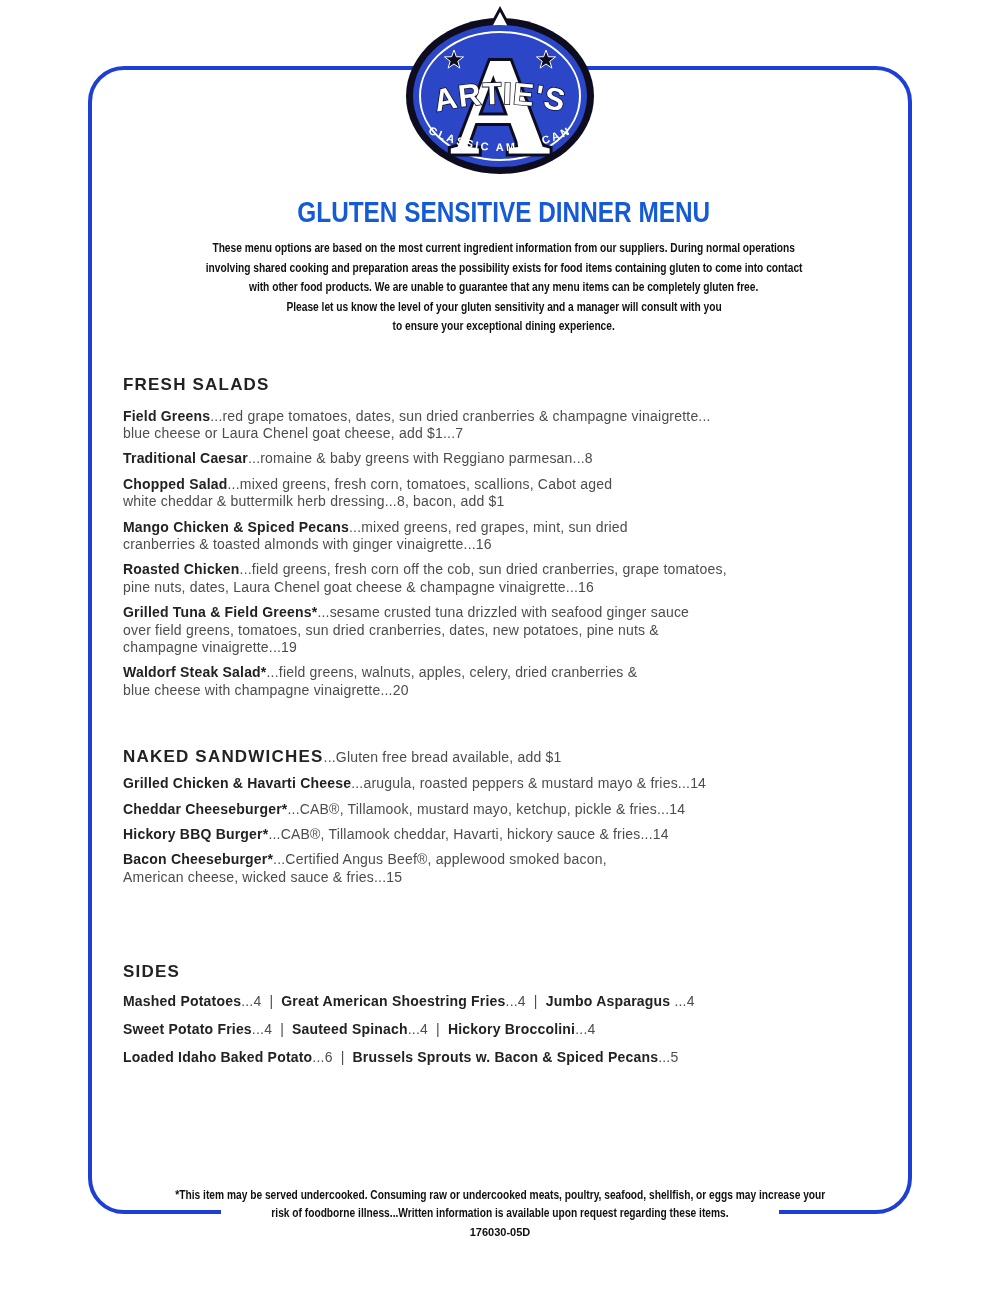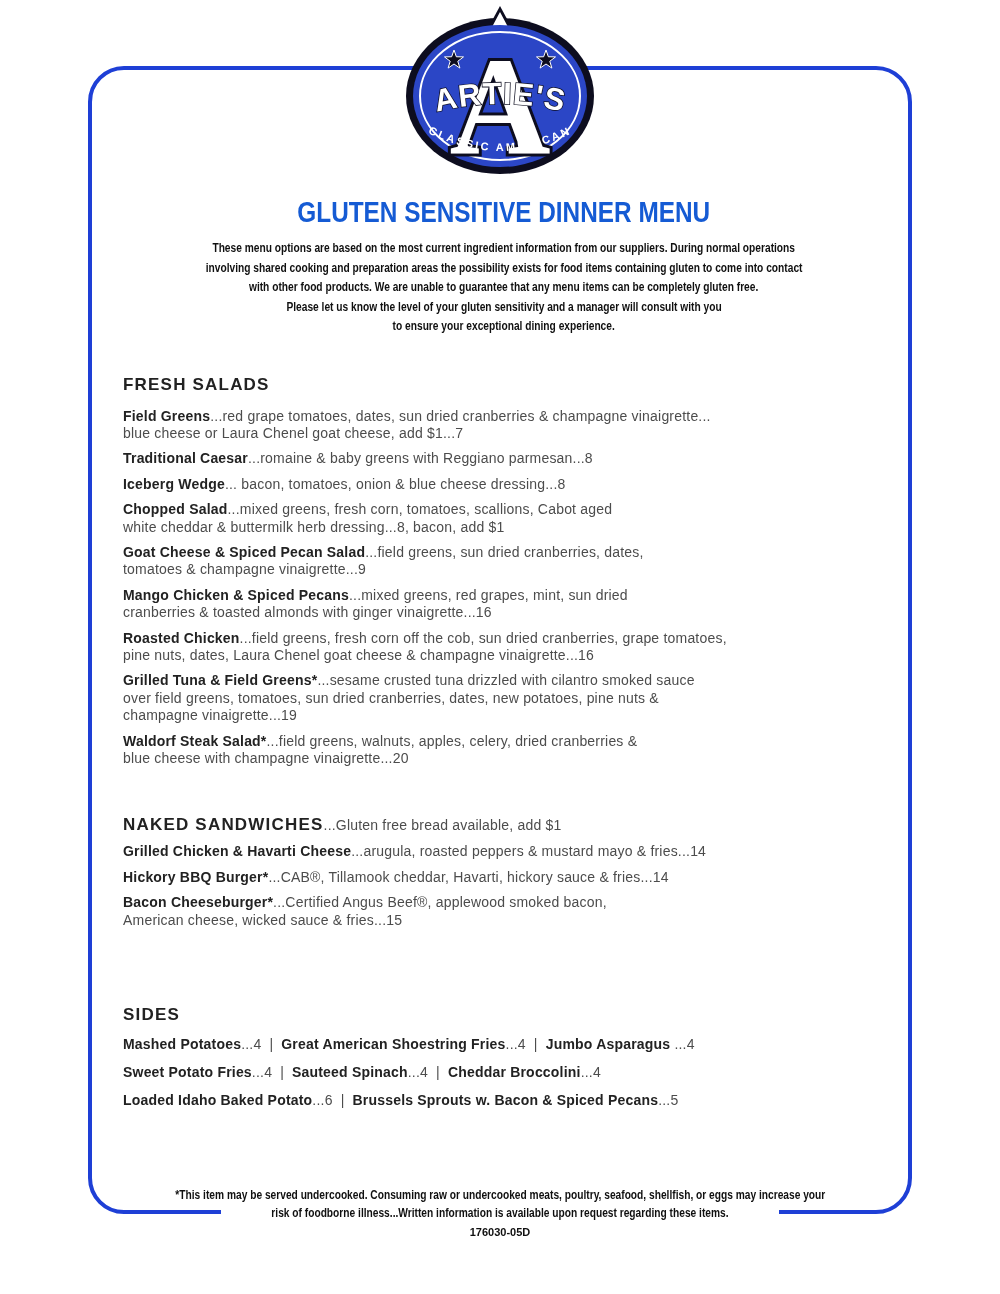--- a/index.html
+++ b/index.html
@@ -86,39 +86,38 @@
       <span class="intro-line"><span class="condense">involving shared cooking and preparation areas the possibility exists for food items containing gluten to come into contact</span></span>
       <span class="intro-line"><span class="condense">with other food products.  We are unable to guarantee that any menu items can be completely gluten free.</span></span>
       <span class="intro-line"><span class="condense">Please let us know the level of your gluten sensitivity and a manager will consult with you</span></span>
       <span class="intro-line"><span class="condense">to ensure your exceptional dining experience.</span></span>
     </div>
 
     <h2 class="sec-heading">FRESH SALADS</h2>
 
     <p class="item"><b>Field Greens</b><span>...red grape tomatoes, dates, sun dried cranberries &amp; champagne vinaigrette...</span><br><span>blue cheese or Laura Chenel goat cheese, add $1...7</span></p>
     <p class="item"><b>Traditional Caesar</b><span>...romaine &amp; baby greens with Reggiano parmesan...8</span></p>
-    <p class="item"><b>Iceberg Wedge</b><span>... bacon, tomatoes, onion &amp; blue cheese dressing...8</span></p>
     <p class="item"><b>Chopped Salad</b><span>...mixed greens, fresh corn, tomatoes, scallions, Cabot aged</span><br><span>white cheddar &amp; buttermilk herb dressing...8,  bacon, add $1</span></p>
-    <p class="item"><b>Goat Cheese &amp; Spiced Pecan Salad</b><span>...field greens, sun dried cranberries, dates,</span><br><span>tomatoes &amp; champagne vinaigrette...9</span></p>
     <p class="item"><b>Mango Chicken &amp; Spiced Pecans</b><span>...mixed greens, red grapes, mint, sun dried</span><br><span>cranberries &amp; toasted almonds with ginger vinaigrette...16</span></p>
     <p class="item"><b>Roasted Chicken</b><span>...field greens, fresh corn off the cob, sun dried cranberries, grape tomatoes,</span><br><span>pine nuts, dates, Laura Chenel goat cheese &amp; champagne vinaigrette...16</span></p>
-    <p class="item"><b>Grilled Tuna &amp; Field Greens*</b><span>...sesame crusted tuna drizzled with cilantro smoked sauce</span><br><span>over field greens, tomatoes, sun dried cranberries, dates, new potatoes, pine nuts &amp;</span><br><span>champagne vinaigrette...19</span></p>
+    <p class="item"><b>Grilled Tuna &amp; Field Greens*</b><span>...sesame crusted tuna drizzled with seafood ginger sauce</span><br><span>over field greens, tomatoes, sun dried cranberries, dates, new potatoes, pine nuts &amp;</span><br><span>champagne vinaigrette...19</span></p>
     <p class="item"><b>Waldorf  Steak Salad*</b><span>...field greens, walnuts, apples, celery, dried cranberries &amp;</span><br><span>blue cheese with champagne vinaigrette...20</span></p>
 
     <h2 class="sec-heading mt-sand"><span>NAKED SANDWICHES</span><span class="sec-note">...Gluten free bread available, add $1</span></h2>
 
     <p class="item"><b>Grilled Chicken &amp; Havarti Cheese</b><span>...arugula, roasted peppers &amp;  mustard mayo &amp; fries...14</span></p>
+    <p class="item"><b>Cheddar Cheeseburger*</b><span>...CAB®, Tillamook, mustard mayo, ketchup, pickle &amp; fries...14</span></p>
     <p class="item"><b>Hickory BBQ Burger*</b><span>...CAB®, Tillamook cheddar, Havarti, hickory sauce &amp; fries...14</span></p>
     <p class="item"><b>Bacon Cheeseburger*</b><span>...Certified Angus Beef®, applewood smoked bacon,</span><br><span>American cheese, wicked sauce &amp; fries...15</span></p>
 
     <h2 class="sec-heading mt-sides">SIDES</h2>
 
     <p class="side-row"><b>Mashed Potatoes</b><span>...4</span><span class="sep">|</span><b>Great American Shoestring Fries</b><span>...4</span><span class="sep">|</span><b>Jumbo Asparagus</b><span> ...4</span></p>
 
-    <p class="side-row"><b>Sweet Potato Fries</b><span>...4</span><span class="sep">|</span><b>Sauteed Spinach</b><span>...4</span><span class="sep">|</span><b>Cheddar Broccolini</b><span>...4</span></p>
+    <p class="side-row"><b>Sweet Potato Fries</b><span>...4</span><span class="sep">|</span><b>Sauteed Spinach</b><span>...4</span><span class="sep">|</span><b>Hickory Broccolini</b><span>...4</span></p>
 
     <p class="side-row"><b>Loaded Idaho Baked Potato</b><span>...6</span><span class="sep">|</span><b>Brussels Sprouts w. Bacon &amp; Spiced Pecans</b><span>...5</span></p>
 
   </div>
 
   <div class="footer">
     <div class="footer-line"><span class="fbg"><span class="condense">*This item may be served undercooked. Consuming raw or undercooked meats, poultry, seafood, shellfish, or eggs may increase your</span></span></div>
     <div class="footer-line"><span class="fbg"><span class="condense">risk of foodborne illness...Written information is available upon request regarding these items.</span></span></div>
     <div class="footer-code">176030-05D</div>
   </div>

